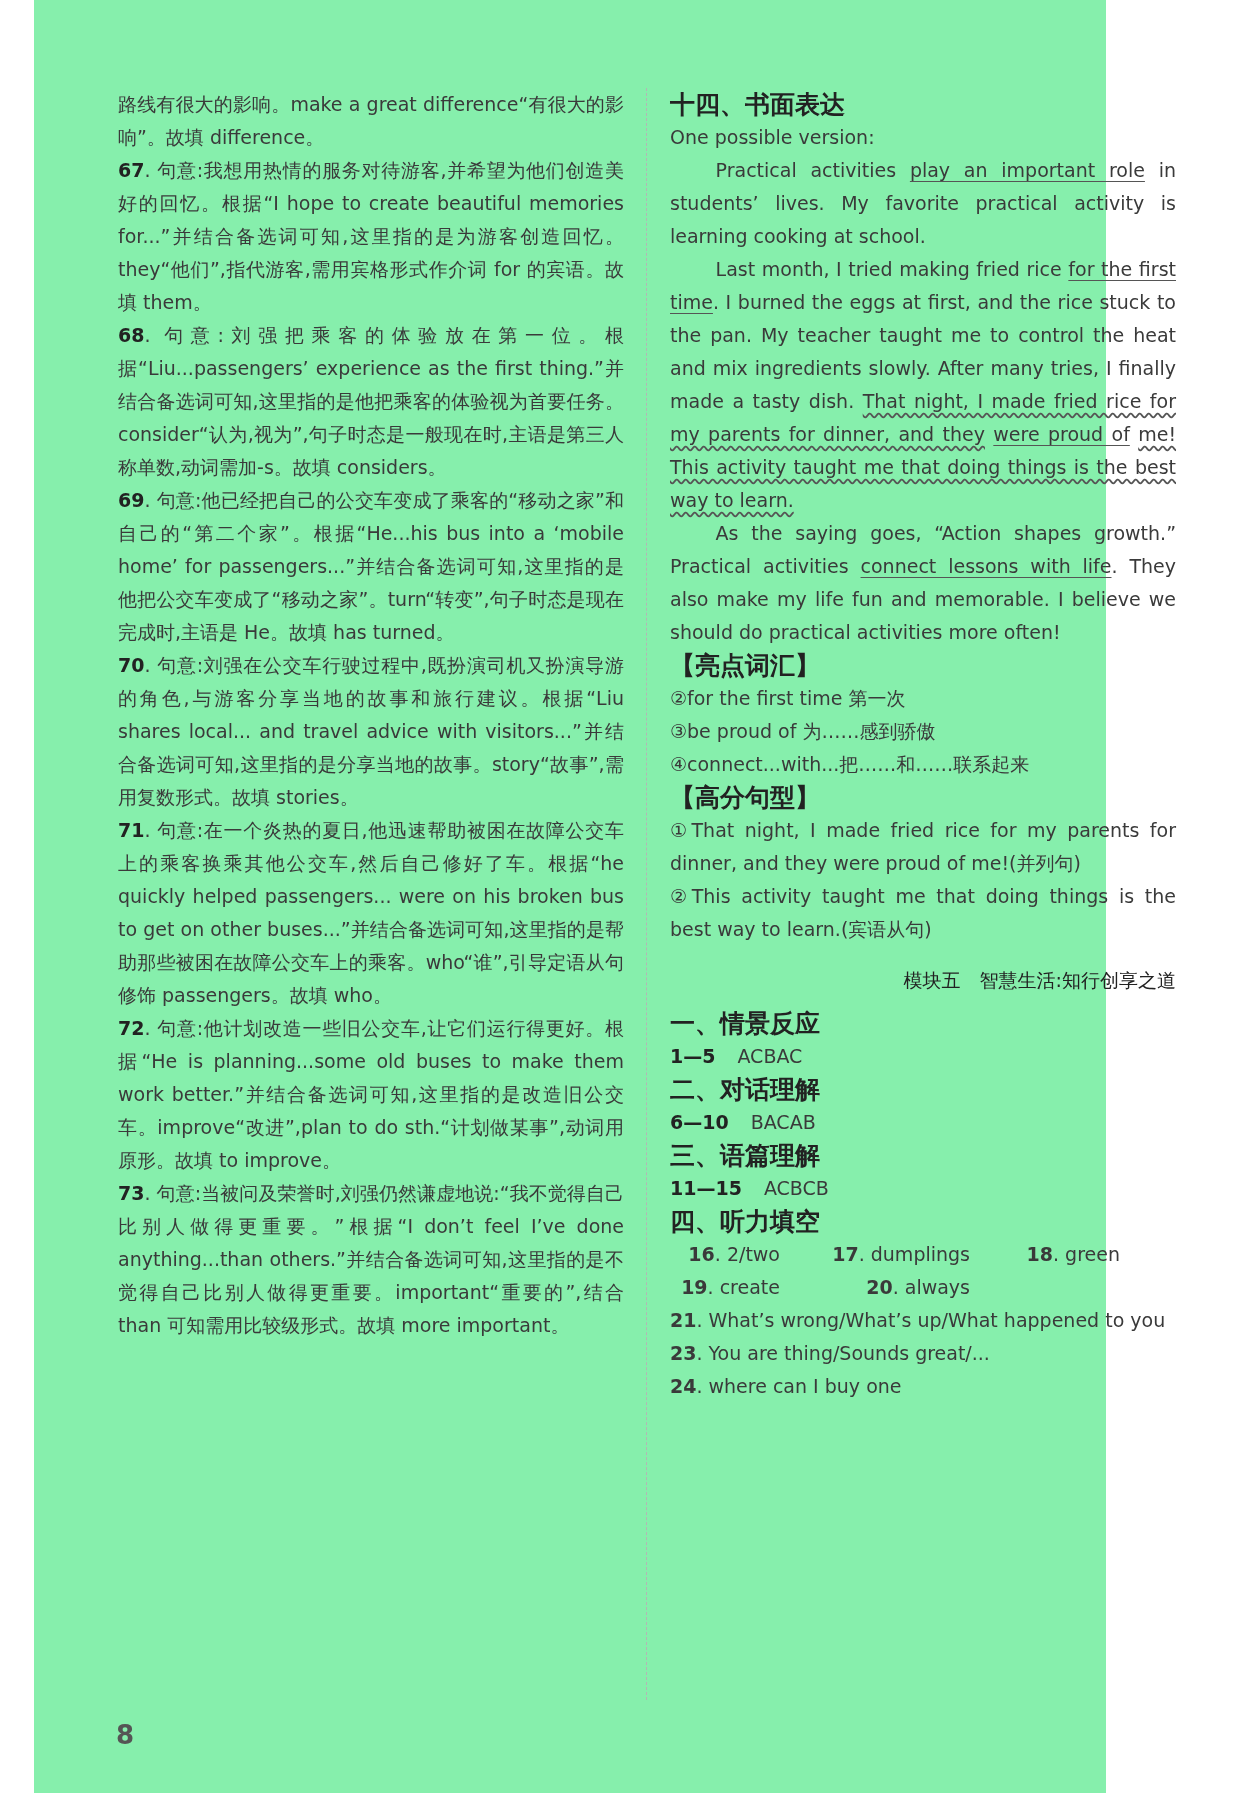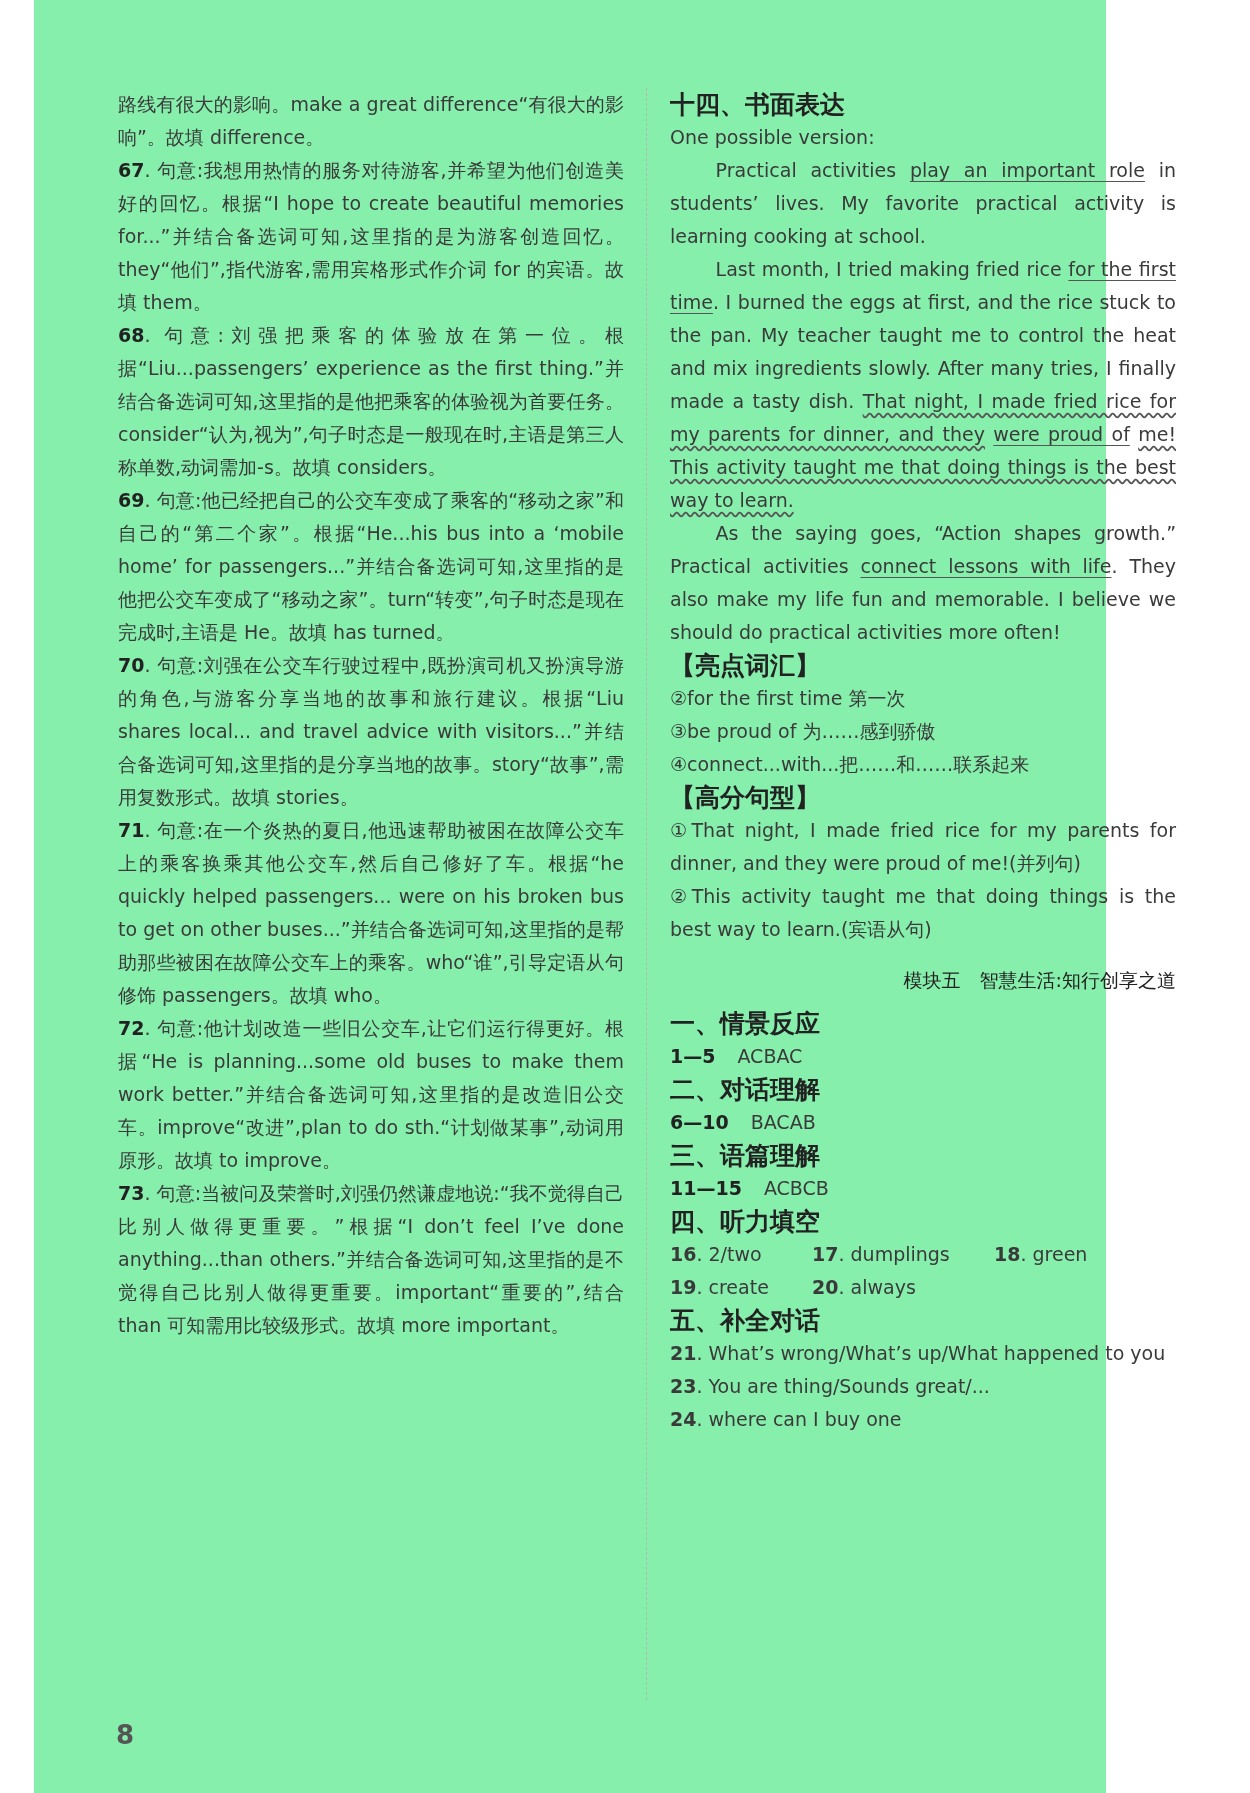--- a/index.html
+++ b/index.html
@@ -11,21 +11,21 @@
   .col-right { left:636px; width:506px; }
   .divider { position:absolute; left:612px; top:88px; height:1612px; border-left:1.5px dashed #b5b5b5; }
   .item { margin:0; text-align:justify; }
   .item .num { font-weight:bold; color:#222; }
   .heading { font-weight:bold; color:#222; margin:0; font-size:25px; }
   .para { text-indent:2.4em; margin:0; text-align:justify; }
   .u { text-decoration:underline; text-decoration-color:#555; text-underline-offset:4px; }
   .w { text-decoration:underline wavy; text-decoration-color:#555; text-underline-offset:4px; }
   .line { margin:0; }
   .module-title { text-align:right; font-weight:normal; color:#222; margin:18px 0 10px 0; }
-  .ans-row { display:flex; gap:32px; margin:0; }
+  .ans-row { display:flex; gap:40px; margin:0;text-align:right; }
   .ans-row .cell { min-width:110px; }
   .ans-row .cell.wide { min-width:150px; }
   .range { font-weight:bold; color:#222; margin-right:22px; }
   .page-num { position:absolute; left:82px; top:1720px; font-size:26px; font-weight:bold; color:#555; }
 </style>
 </head>
 <body>
 
 <div class="page">
 
@@ -76,20 +76,19 @@
     <div class="ans-row">
       <span class="cell"><b>16</b><span>. 2/two</span></span>
       <span class="cell wide"><b>17</b><span>. dumplings</span></span>
       <span class="cell"><b>18</b><span>. green</span></span>
     </div>
     <div class="ans-row">
       <span class="cell"><b>19</b><span>. create</span></span>
       <span class="cell wide"><b>20</b><span>. always</span></span>
     </div>
 
-    <p class="heading">五、补全对话</p>
     <p class="line"><b>21</b><span>. What’s wrong/What’s up/What happened to you</span></p>
     <p class="line"><b>23</b><span>. You are thing/Sounds great/...</span></p>
     <p class="line"><b>24</b><span>. where can I buy one</span></p>
   </div>
 
   <div class="page-num">8</div>
 </div>
 
 </body></html>

